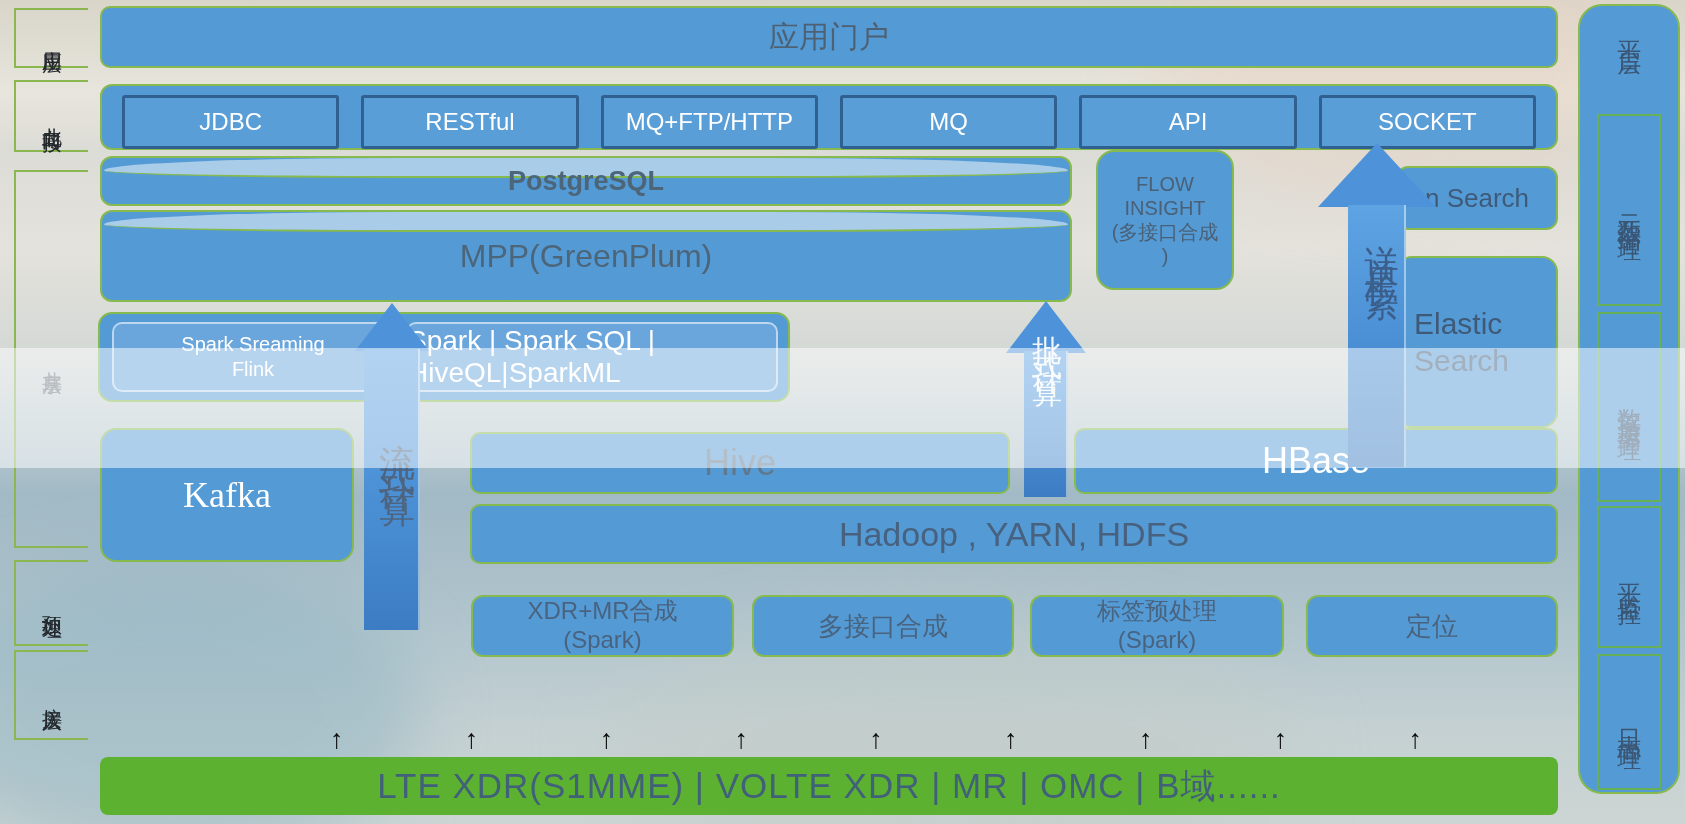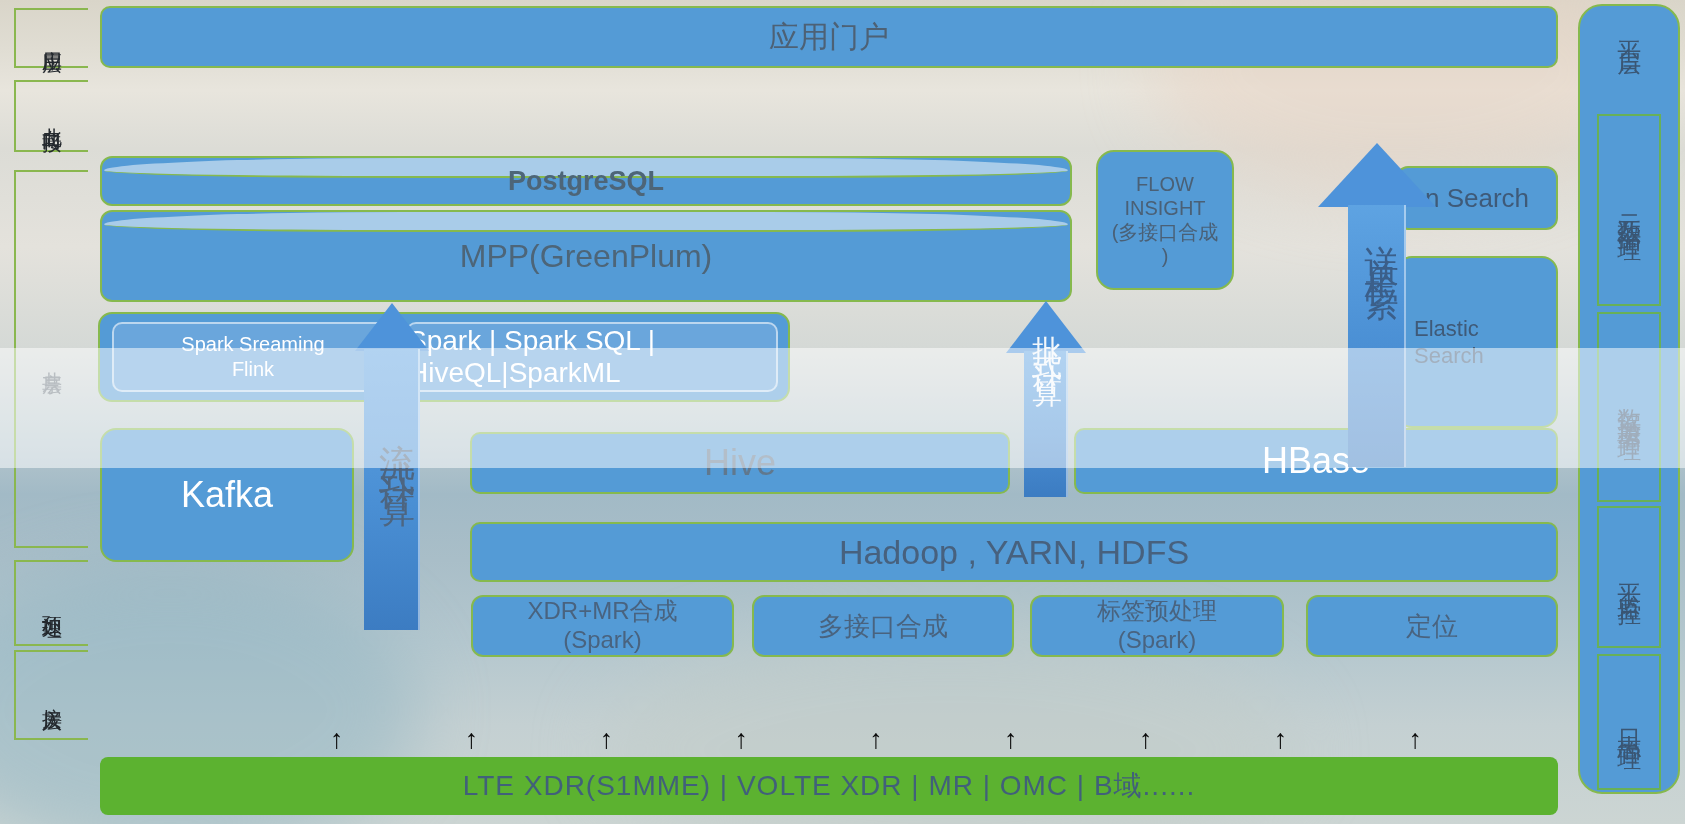--- a/index.html
+++ b/index.html
@@ -61,20 +61,30 @@
     <div class="lab vt">预处理</div>
   </div>
   <div class="abs bracket" style="left:14px;top:650px;width:74px;height:90px;">
     <div class="lab vt">接入层</div>
   </div>
 
   <div class="abs bluebox txt" style="left:100px;top:6px;width:1458px;height:62px;font-size:30px;color:#4d6175;">
     <span>应用门户</span>
   </div>
 
+  <div class="abs bluebox" style="left:100px;top:84px;width:1458px;height:66px;border-radius:12px;">
+    <div class="ifrow">
+      <div class="ifbox">JDBC</div>
+      <div class="ifbox">RESTful</div>
+      <div class="ifbox">MQ+FTP/HTTP</div>
+      <div class="ifbox">MQ</div>
+      <div class="ifbox">API</div>
+      <div class="ifbox">SOCKET</div>
+    </div>
+  </div>
 
   <div class="abs cyl" style="left:100px;top:156px;width:972px;height:50px;">
     <div class="cap"></div>
     <div class="clab" style="font-size:27px;color:#4d6578;font-weight:bold;">PostgreSQL</div>
   </div>
   <div class="abs cyl" style="left:100px;top:210px;width:972px;height:92px;">
     <div class="cap"></div>
     <div class="clab" style="font-size:32px;color:#4d6578;">MPP(GreenPlum)</div>
   </div>
 
@@ -84,45 +94,45 @@
       <div>INSIGHT</div>
       <div>(多接口合成</div>
       <div>)</div>
     </div>
   </div>
 
   <div class="abs bluebox txt" style="left:1396px;top:166px;width:162px;height:64px;border-radius:12px;font-size:26px;color:#3f5a78;">
     <span>n Search</span>
   </div>
   <div class="abs bluebox" style="left:1396px;top:256px;width:162px;height:172px;border-radius:16px;display:flex;align-items:center;">
-    <div style="font-size:22px;color:#3f5a78;line-height:1.25;padding-left:16px;">
+    <div style="font-size:30px;color:#3f5a78;line-height:1.25;padding-left:16px;">
       <div>Elastic</div>
       <div>Search</div>
     </div>
   </div>
 
   <div class="abs bluebox" style="left:98px;top:312px;width:692px;height:90px;border-radius:14px;"></div>
   <div class="abs inner" style="left:112px;top:322px;width:282px;height:70px;display:flex;flex-direction:column;align-items:center;justify-content:center;font-size:20px;line-height:1.25;">
     <div>Spark Sreaming</div>
     <div>Flink</div>
   </div>
   <div class="abs inner" style="left:406px;top:322px;width:372px;height:70px;display:flex;align-items:center;justify-content:center;font-size:28px;">
     <span>Spark | Spark SQL | HiveQL|SparkML</span>
   </div>
 
-  <div class="abs bluebox txt" style="left:100px;top:428px;width:254px;height:134px;border-radius:16px;font-size:36px;color:#fff;">
+  <div class="abs bluebox txt" style="left:100px;top:428px;width:254px;height:134px;border-radius:16px;font-size:36px;color:#fff;font-family:Liberation Serif, serif;">
     <span>Kafka</span>
   </div>
   <div class="abs bluebox txt" style="left:470px;top:432px;width:540px;height:62px;font-size:36px;color:#60788e;">
     <span>Hive</span>
   </div>
   <div class="abs bluebox txt" style="left:1074px;top:428px;width:484px;height:66px;font-size:36px;color:#fff;">
     <span>HBase</span>
   </div>
-  <div class="abs bluebox txt" style="left:470px;top:504px;width:1088px;height:60px;font-size:34px;margin-top:18px;">
+  <div class="abs bluebox txt" style="left:470px;top:504px;width:1088px;height:60px;font-size:34px;">
     <span>Hadoop , YARN, HDFS</span>
   </div>
 
   <div class="abs ahead" style="left:355px;top:303px;border-left:37px solid transparent;border-right:37px solid transparent;border-bottom:48px solid #4e93da;z-index:30;"></div>
   <div class="abs abody" style="left:364px;top:349px;width:56px;height:281px;z-index:30;">
     <div class="abs vt" style="left:8px;top:66px;font-size:36px;color:#4d6580;letter-spacing:16px;">流式计算</div>
   </div>
 
   <div class="abs ahead" style="left:1006px;top:301px;border-left:40px solid transparent;border-right:40px solid transparent;border-bottom:52px solid #4e93da;z-index:30;"></div>
   <div class="abs abody" style="left:1024px;top:351px;width:44px;height:146px;z-index:30;"></div>
@@ -152,21 +162,21 @@
     <span>↑</span>
     <span>↑</span>
     <span>↑</span>
     <span>↑</span>
     <span>↑</span>
     <span>↑</span>
     <span>↑</span>
     <span>↑</span>
     <span>↑</span>
   </div>
-  <div class="abs txt" style="left:100px;top:757px;width:1458px;height:58px;background:#5cb230;border-radius:8px;font-size:28px;color:#41607a;letter-spacing:1px;">
+  <div class="abs txt" style="left:100px;top:757px;width:1458px;height:58px;background:#5cb230;border-radius:8px;font-size:35px;color:#41607a;letter-spacing:1px;">
     <span>LTE XDR(S1MME)  |  VOLTE XDR | MR | OMC | B域......</span>
   </div>
 
   <div class="abs panel" style="left:1578px;top:4px;width:102px;height:790px;">
     <div class="abs ptitle" style="left:0;top:16px;width:100%;display:flex;justify-content:center;">
       <span class="vt">平台层</span>
     </div>
     <div class="abs pitem" style="left:17px;top:108px;width:64px;height:192px;">
       <span class="vt">元数据管理</span>
     </div>

